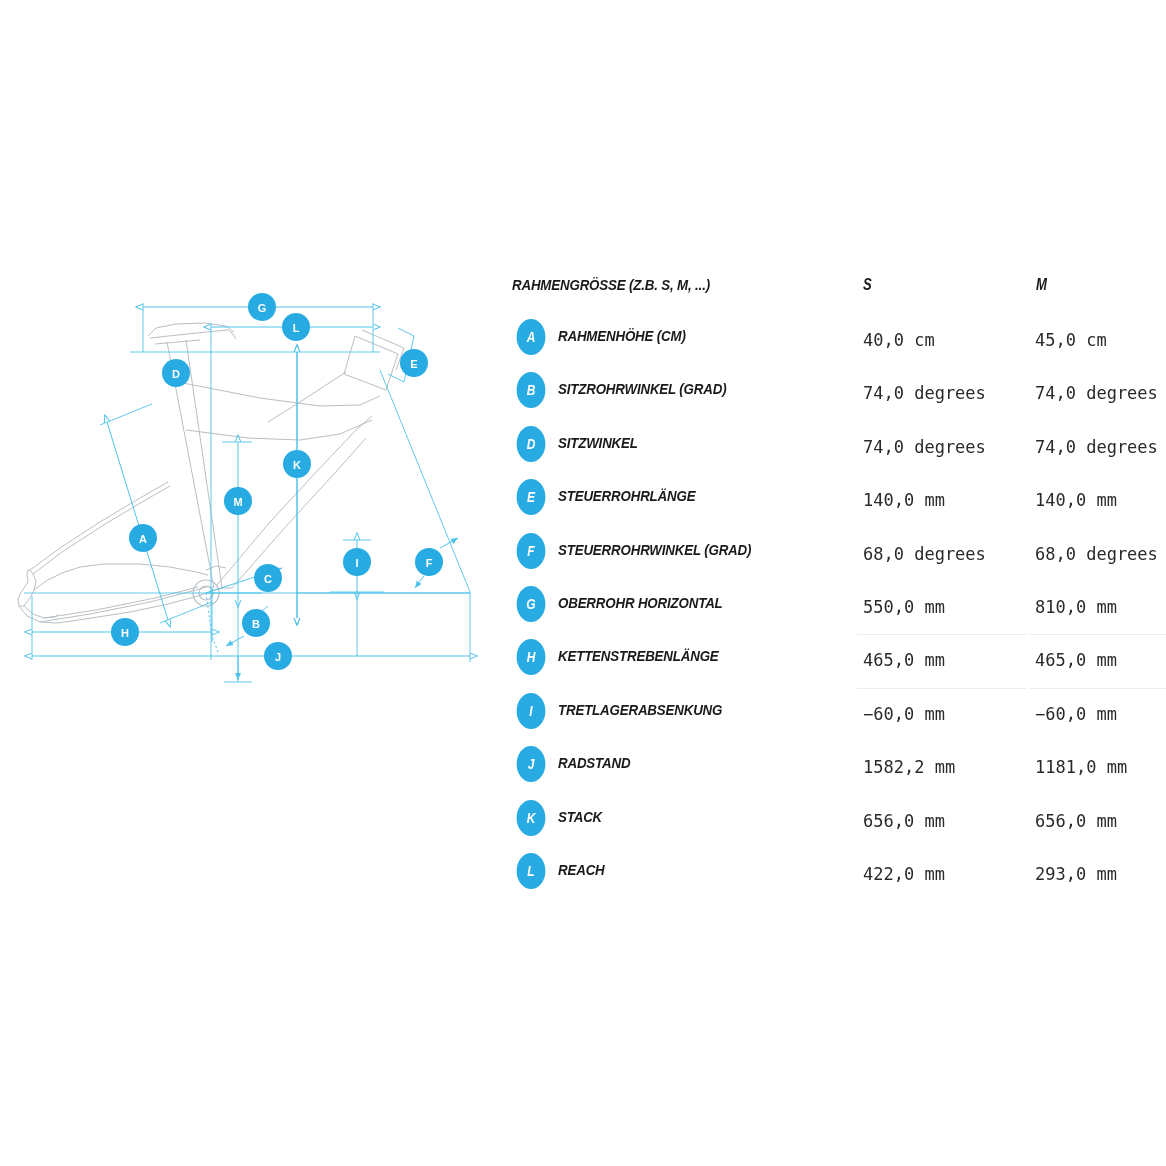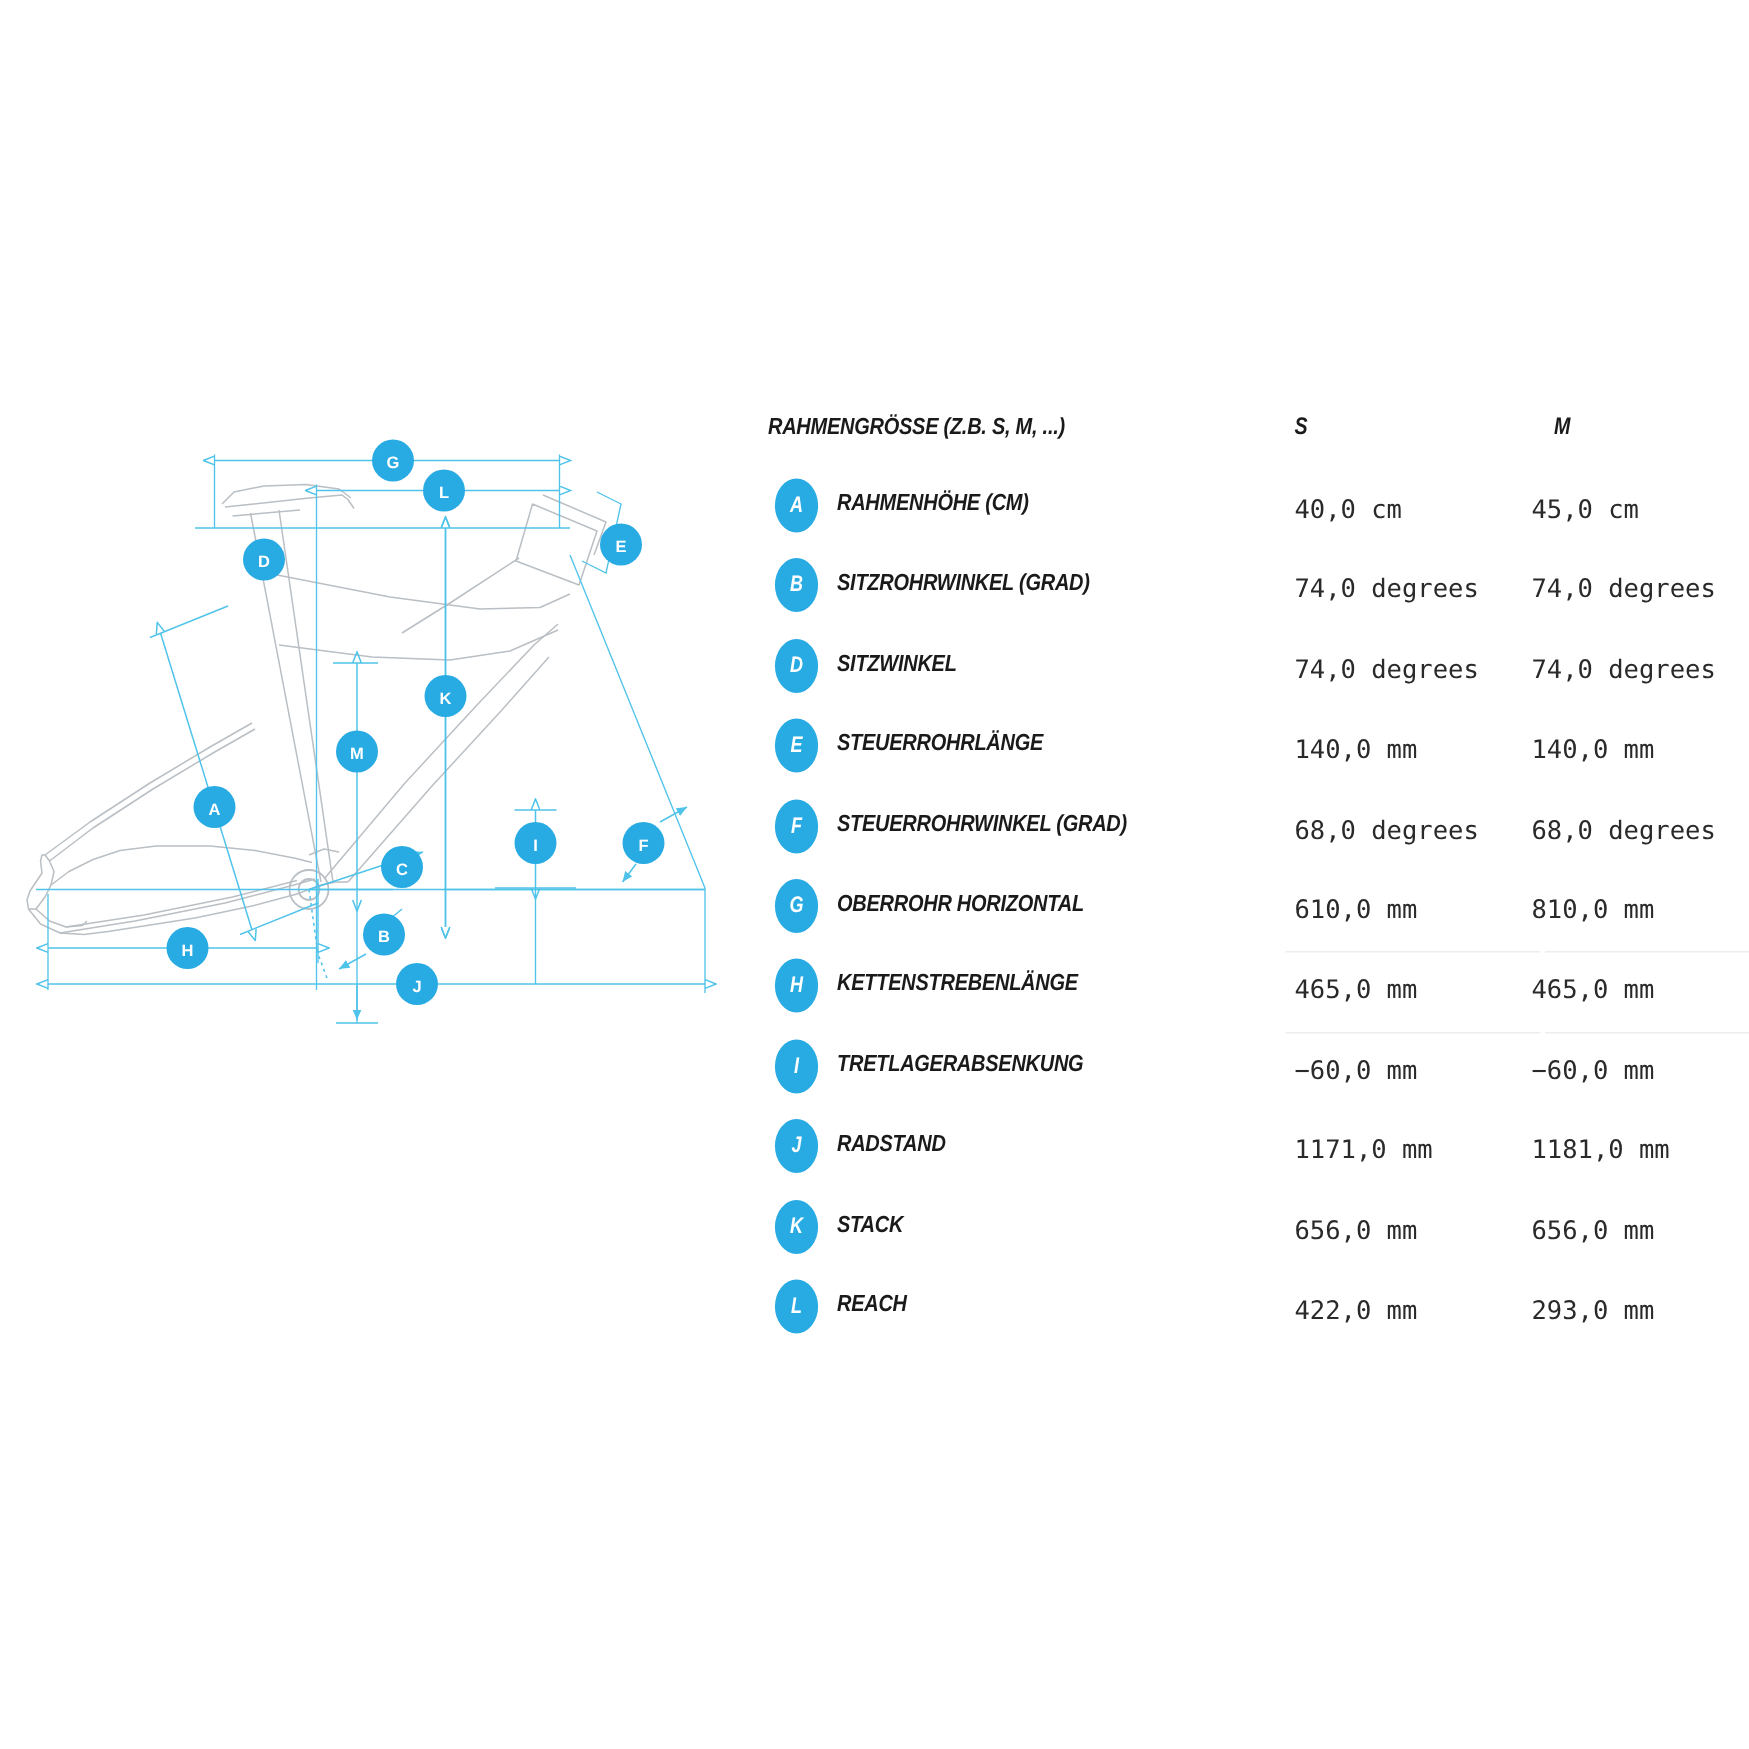--- a/index.html
+++ b/index.html
@@ -106,21 +106,21 @@
   }
   .spec-val {
     position: absolute;
     top: 16px;
     font-family: "DejaVu Sans Mono", "Liberation Mono", monospace;
     font-size: 17px;
     color: #2a2a2a;
     white-space: nowrap;
   }
   .spec-val.col-s { left: 351px; }
-  .spec-val.col-m { left: 509px; }
+  .spec-val.col-m { left: 523px; }
 
   .row-sep {
     position: absolute;
     left: 345px;
     top: 0px;
     width: 170px;
     height: 1px;
     background: #ededed;
   }
   .row-sep.sep-m {
@@ -347,21 +347,21 @@
   <div class="spec-row">
     <div class="badge">F</div>
     <div class="spec-name">STEUERROHRWINKEL (GRAD)</div>
     <div class="spec-val col-s">68,0 degrees</div>
     <div class="spec-val col-m">68,0 degrees</div>
   </div>
 
   <div class="spec-row">
     <div class="badge">G</div>
     <div class="spec-name">OBERROHR HORIZONTAL</div>
-    <div class="spec-val col-s">610,0 mm</div>
+    <div class="spec-val col-s">550,0 mm</div>
     <div class="spec-val col-m">810,0 mm</div>
   </div>
 
   <div class="spec-row">
     <div class="row-sep"></div>
     <div class="row-sep sep-m"></div>
     <div class="badge">H</div>
     <div class="spec-name">KETTENSTREBENLÄNGE</div>
     <div class="spec-val col-s">465,0 mm</div>
     <div class="spec-val col-m">465,0 mm</div>
@@ -372,21 +372,21 @@
     <div class="row-sep sep-m"></div>
     <div class="badge">I</div>
     <div class="spec-name">TRETLAGERABSENKUNG</div>
     <div class="spec-val col-s">−60,0 mm</div>
     <div class="spec-val col-m">−60,0 mm</div>
   </div>
 
   <div class="spec-row">
     <div class="badge">J</div>
     <div class="spec-name">RADSTAND</div>
-    <div class="spec-val col-s">1171,0 mm</div>
+    <div class="spec-val col-s">1582,2 mm</div>
     <div class="spec-val col-m">1181,0 mm</div>
   </div>
 
   <div class="spec-row">
     <div class="badge">K</div>
     <div class="spec-name">STACK</div>
     <div class="spec-val col-s">656,0 mm</div>
     <div class="spec-val col-m">656,0 mm</div>
   </div>
 

